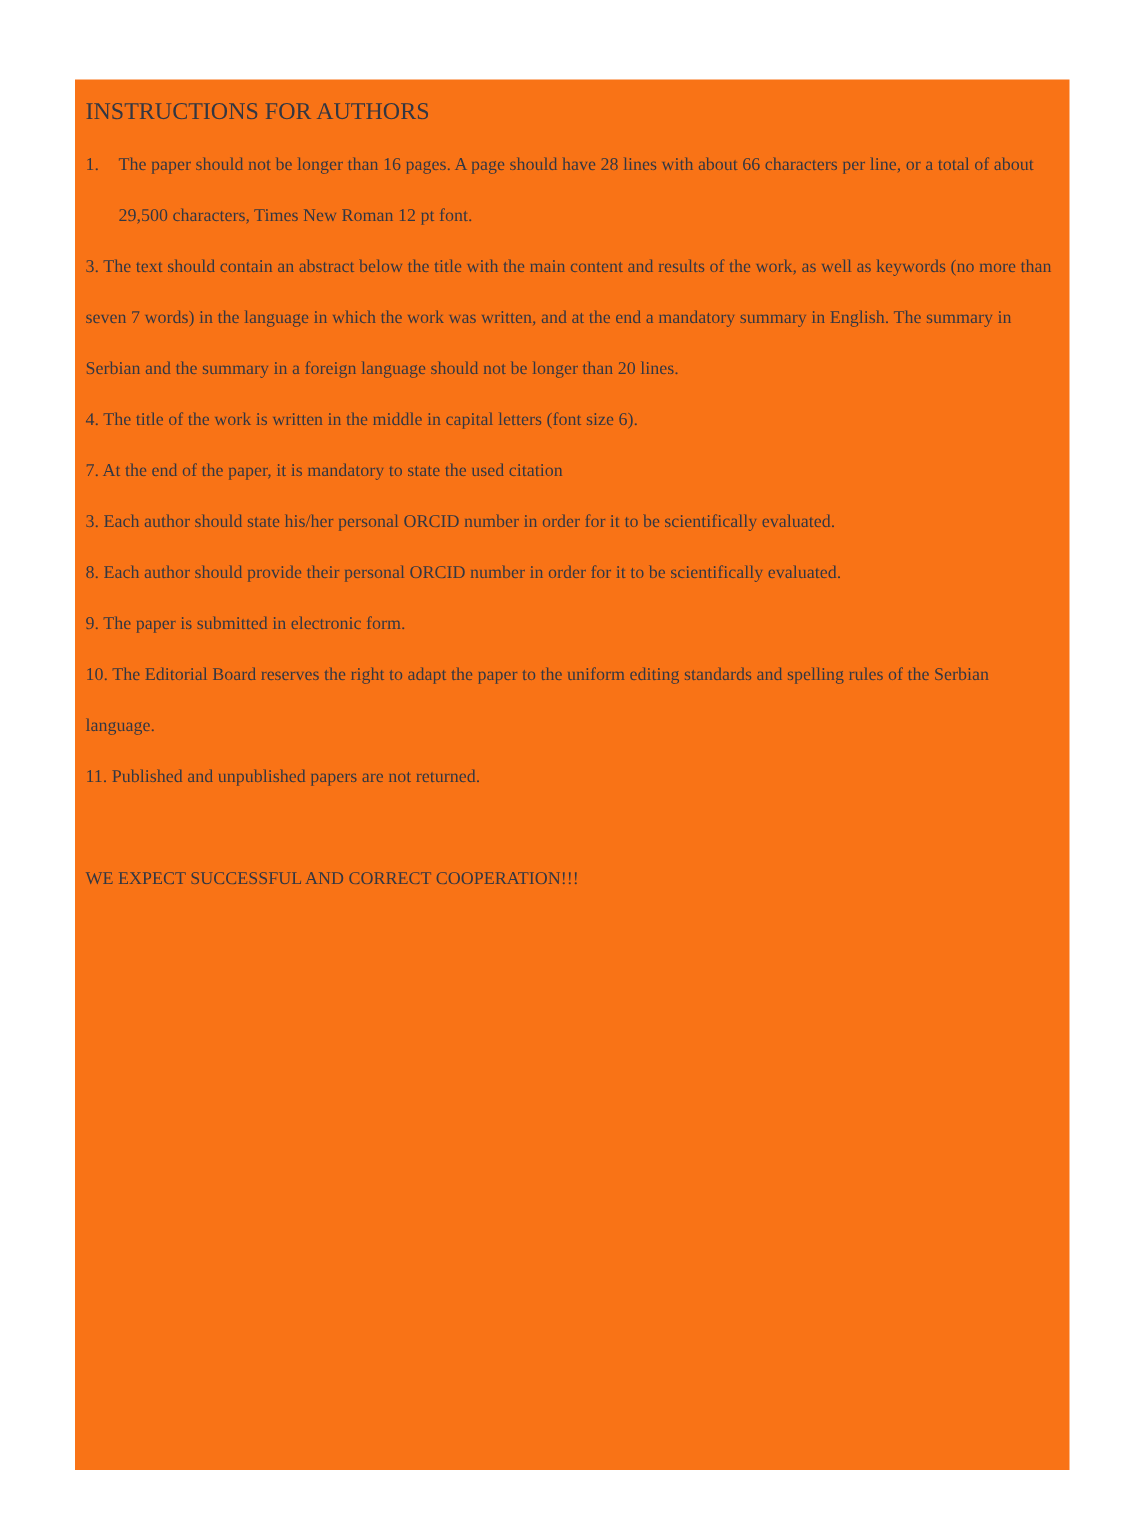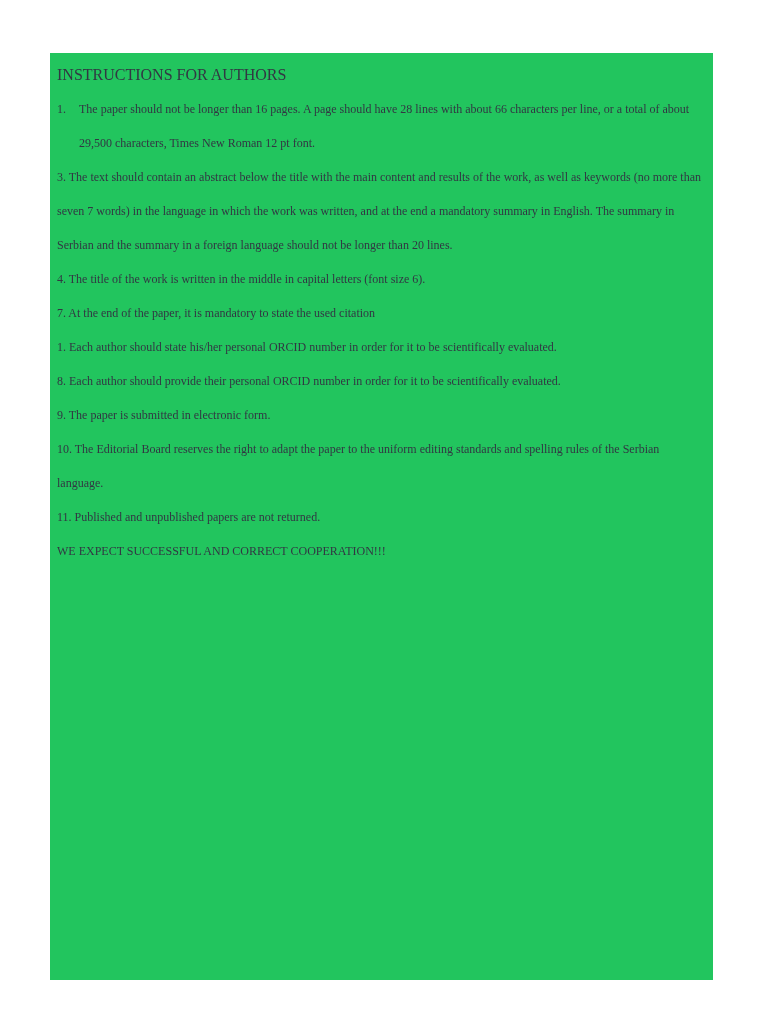--- a/index.html
+++ b/index.html
@@ -14,21 +14,21 @@
     font-family: "Liberation Serif", "DejaVu Serif", serif;
     color: #323743;
     overflow: hidden;
   }
   .content-block {
     position: absolute;
     left: 50px;
     top: 53px;
     width: 663px;
     min-height: 927px;
-    background: #22c55e;
+    background: #f97316;
     box-sizing: border-box;
     padding: 5px 7px 8px 7px;
   }
   .para {
     margin: 0;
     font-size: 12px;
     line-height: 34px;
     max-width: 650px;
   }
   .heading {
@@ -44,36 +44,37 @@
   .num1 {
     display: inline-block;
     width: 22px;
     text-indent: 0;
   }
   .num2 {
     display: inline-block;
     width: 27px;
   }
   .closing {
+    margin-top: 34px;
   }
 </style>
 </head>
 <body>
 
 <div class="content-block">
 
   <p class="heading">INSTRUCTIONS FOR AUTHORS</p>
 
   <p class="para hang"><span class="num1">1.</span><span>The paper should not be longer than 16 pages. A page should have 28 lines with about 66 characters per line, or a total of about 29,500 characters, Times New Roman 12 pt font.</span></p>
 
 
   <p class="para">3. The text should contain an abstract below the title with the main content and results of the work, as well as keywords (no more than seven 7 words) in the language in which the work was written, and at the end a mandatory summary in English. The summary in Serbian and the summary in a foreign language should not be longer than 20 lines.</p>
   <p class="para">4. The title of the work is written in the middle in capital letters (font size 6).</p>
   <p class="para">7. At the end of the paper, it is mandatory to state the used citation</p>
-  <p class="para">1. Each author should state his/her personal ORCID number in order for it to be scientifically evaluated.</p>
+  <p class="para">3. Each author should state his/her personal ORCID number in order for it to be scientifically evaluated.</p>
   <p class="para">8. Each author should provide their personal ORCID number in order for it to be scientifically evaluated.</p>
   <p class="para">9. The paper is submitted in electronic form.</p>
   <p class="para">10. The Editorial Board reserves the right to adapt the paper to the uniform editing standards and spelling rules of the Serbian language.</p>
   <p class="para">11. Published and unpublished papers are not returned.</p>
 
   <p class="para closing">WE EXPECT SUCCESSFUL AND CORRECT COOPERATION!!!</p>
 
 </div>
 
 </body></html>

